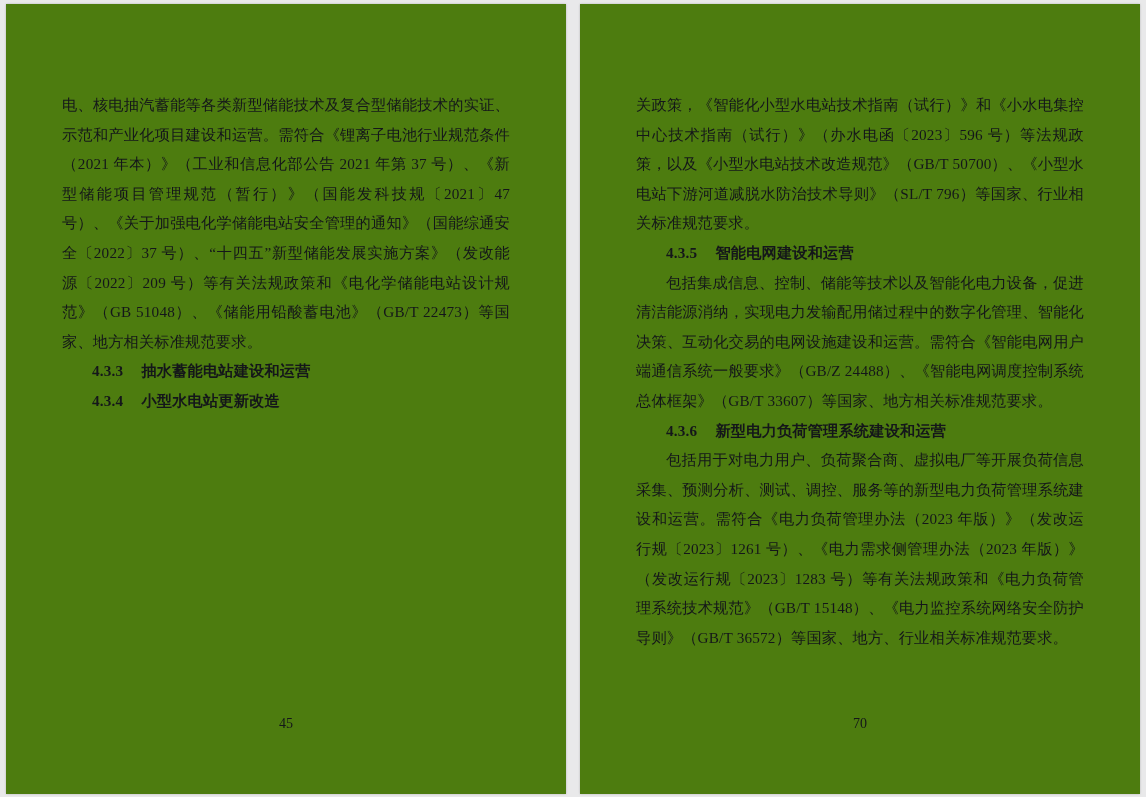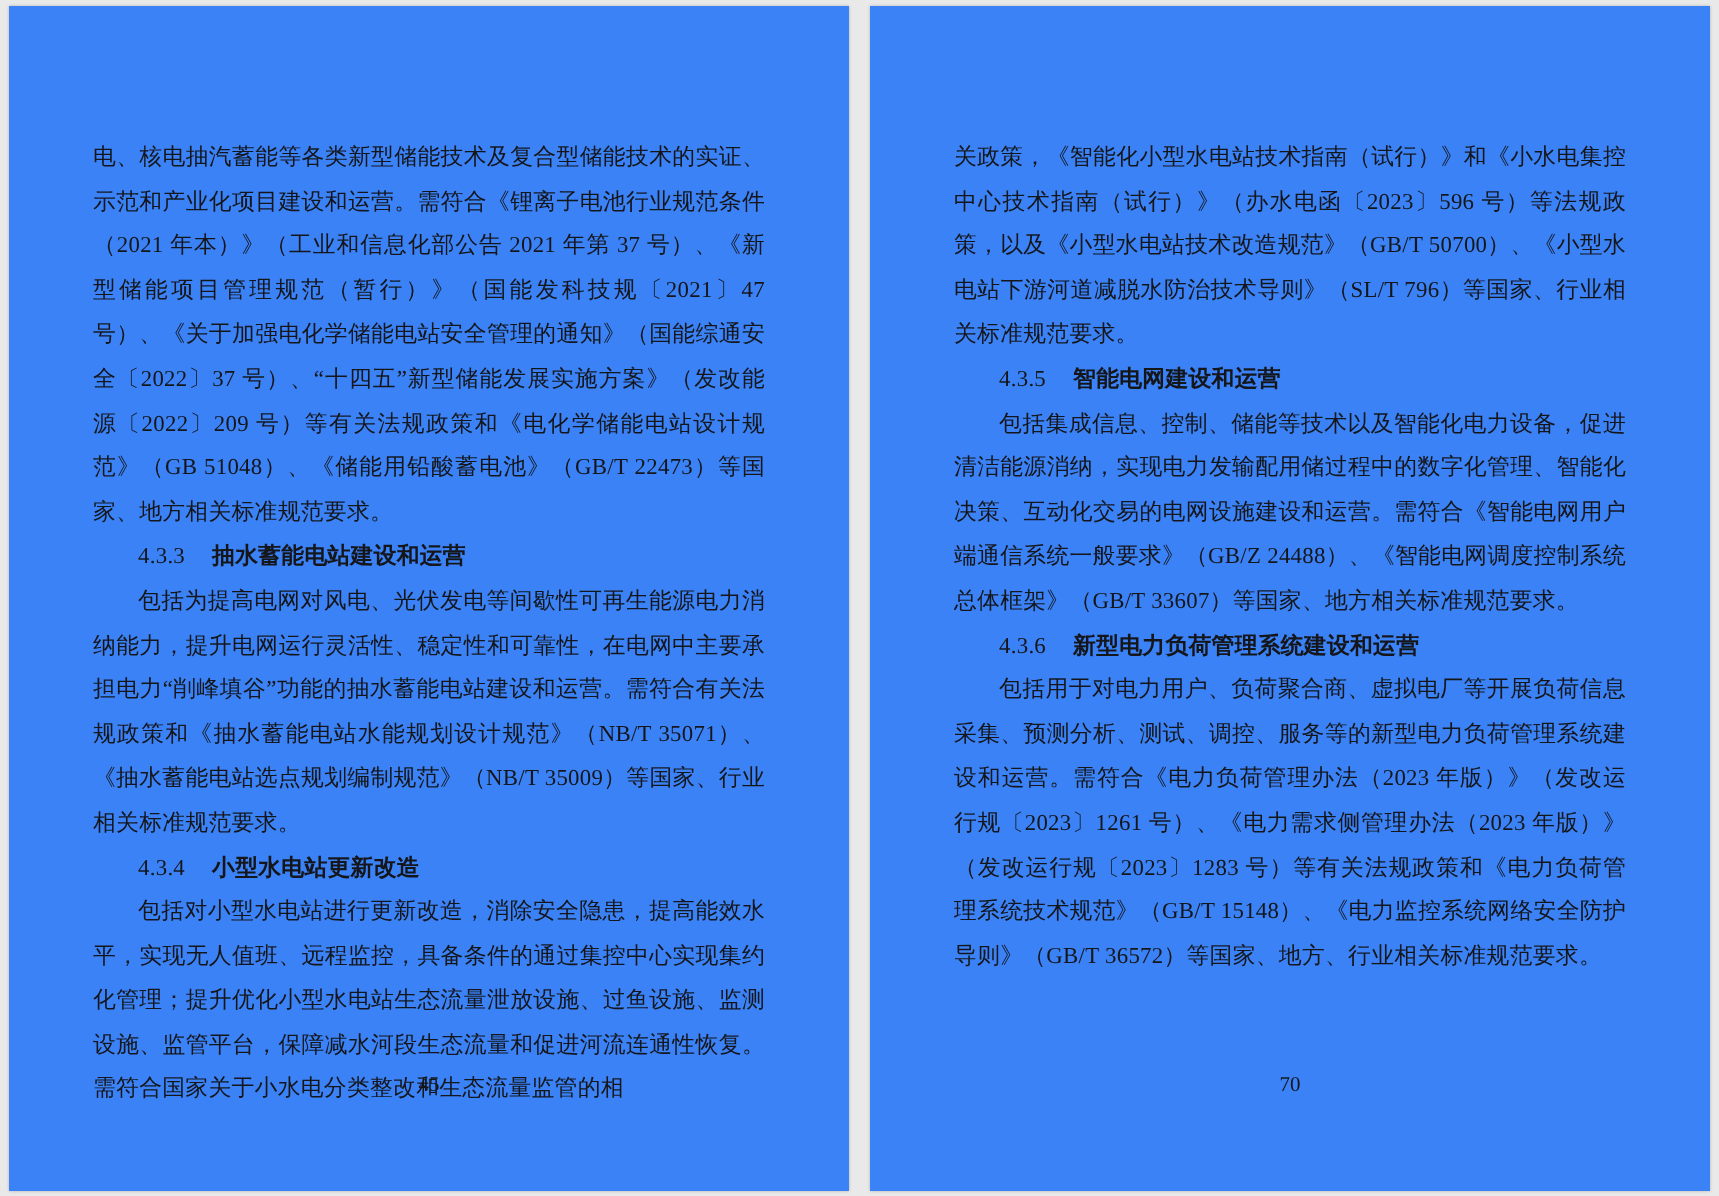--- a/index.html
+++ b/index.html
@@ -14,21 +14,21 @@
   .viewer {
     width: 1146px;
     height: 797px;
     display: flex;
     justify-content: space-between;
     align-items: flex-start;
     box-sizing: border-box;
     padding: 4px 6px 0 6px;
   }
   .page {
-    background: #3b82f6;
+    background: #4d7c0f;
     width: 560px;
     height: 790px;
     box-sizing: border-box;
     box-shadow: 0 0 2px rgba(0,0,0,0.22);
     position: relative;
     padding: 86px 56px 0 56px;
   }
   .para {
     font-size: 15.2px;
     line-height: 29.6px;
@@ -45,21 +45,21 @@
   .heading {
     font-size: 15.2px;
     line-height: 29.6px;
     color: #14161a;
     margin: 0;
     font-weight: 600;
     text-indent: 30px;
     letter-spacing: 0.2px;
   }
   .heading .num {
-    font-weight: 400;
+    font-weight: 700;
     margin-right: 18px;
     font-family: "Liberation Serif", serif;
   }
   .blk + .blk { margin-top: 0px; }
   .pagenum {
     position: absolute;
     left: 0;
     right: 0;
     bottom: 62px;
     text-align: center;
@@ -76,29 +76,23 @@
   <div class="page">
     <div class="blk">
       <p class="para">电、核电抽汽蓄能等各类新型储能技术及复合型储能技术的实证、示范和产业化项目建设和运营。需符合《锂离子电池行业规范条件（2021 年本）》（工业和信息化部公告 2021 年第 37 号）、《新型储能项目管理规范（暂行）》（国能发科技规〔2021〕47 号）、《关于加强电化学储能电站安全管理的通知》（国能综通安全〔2022〕37 号）、“十四五”新型储能发展实施方案》（发改能源〔2022〕209 号）等有关法规政策和《电化学储能电站设计规范》（GB 51048）、《储能用铅酸蓄电池》（GB/T 22473）等国家、地方相关标准规范要求。</p>
     </div>
     <div class="blk">
       <p class="heading">
         <span class="num">4.3.3</span><span>抽水蓄能电站建设和运营</span>
       </p>
     </div>
     <div class="blk">
-      <p class="para indent">包括为提高电网对风电、光伏发电等间歇性可再生能源电力消纳能力，提升电网运行灵活性、稳定性和可靠性，在电网中主要承担电力“削峰填谷”功能的抽水蓄能电站建设和运营。需符合有关法规政策和《抽水蓄能电站水能规划设计规范》（NB/T 35071）、《抽水蓄能电站选点规划编制规范》（NB/T 35009）等国家、行业相关标准规范要求。</p>
-    </div>
-    <div class="blk">
       <p class="heading">
         <span class="num">4.3.4</span><span>小型水电站更新改造</span>
       </p>
-    </div>
-    <div class="blk">
-      <p class="para indent">包括对小型水电站进行更新改造，消除安全隐患，提高能效水平，实现无人值班、远程监控，具备条件的通过集控中心实现集约化管理；提升优化小型水电站生态流量泄放设施、过鱼设施、监测设施、监管平台，保障减水河段生态流量和促进河流连通性恢复。需符合国家关于小水电分类整改和生态流量监管的相</p>
     </div>
     <div class="pagenum">45</div>
   </div>
 
   <div class="page">
     <div class="blk">
       <p class="para">关政策，《智能化小型水电站技术指南（试行）》和《小水电集控中心技术指南（试行）》（办水电函〔2023〕596 号）等法规政策，以及《小型水电站技术改造规范》（GB/T 50700）、《小型水电站下游河道减脱水防治技术导则》（SL/T 796）等国家、行业相关标准规范要求。</p>
     </div>
     <div class="blk">
       <p class="heading">

